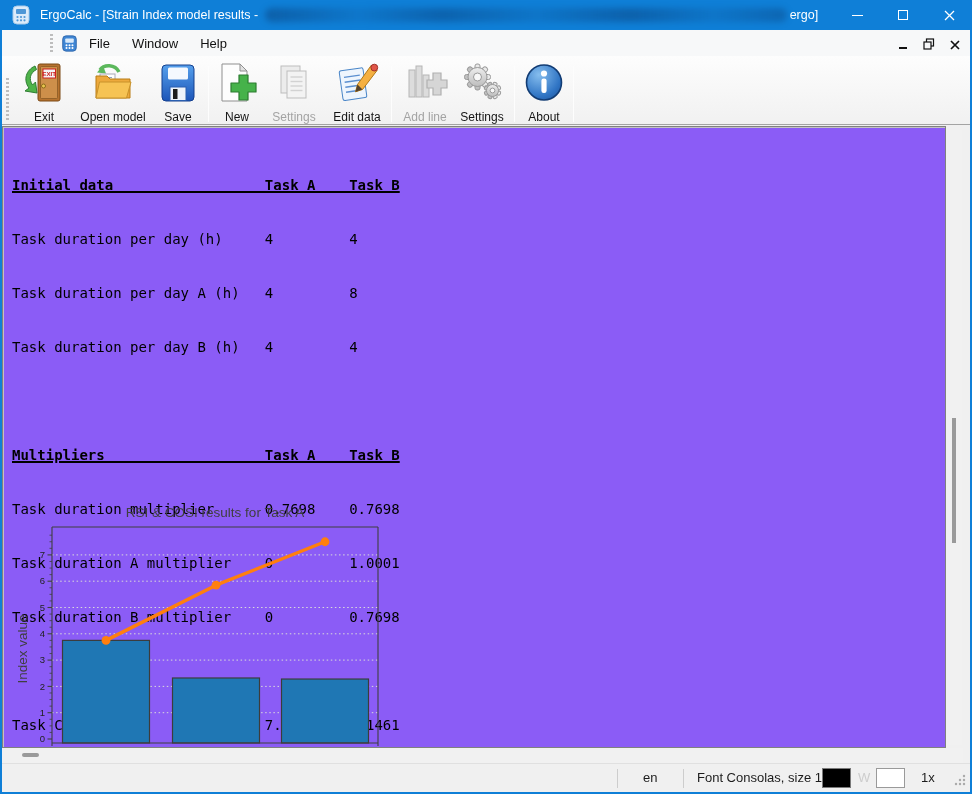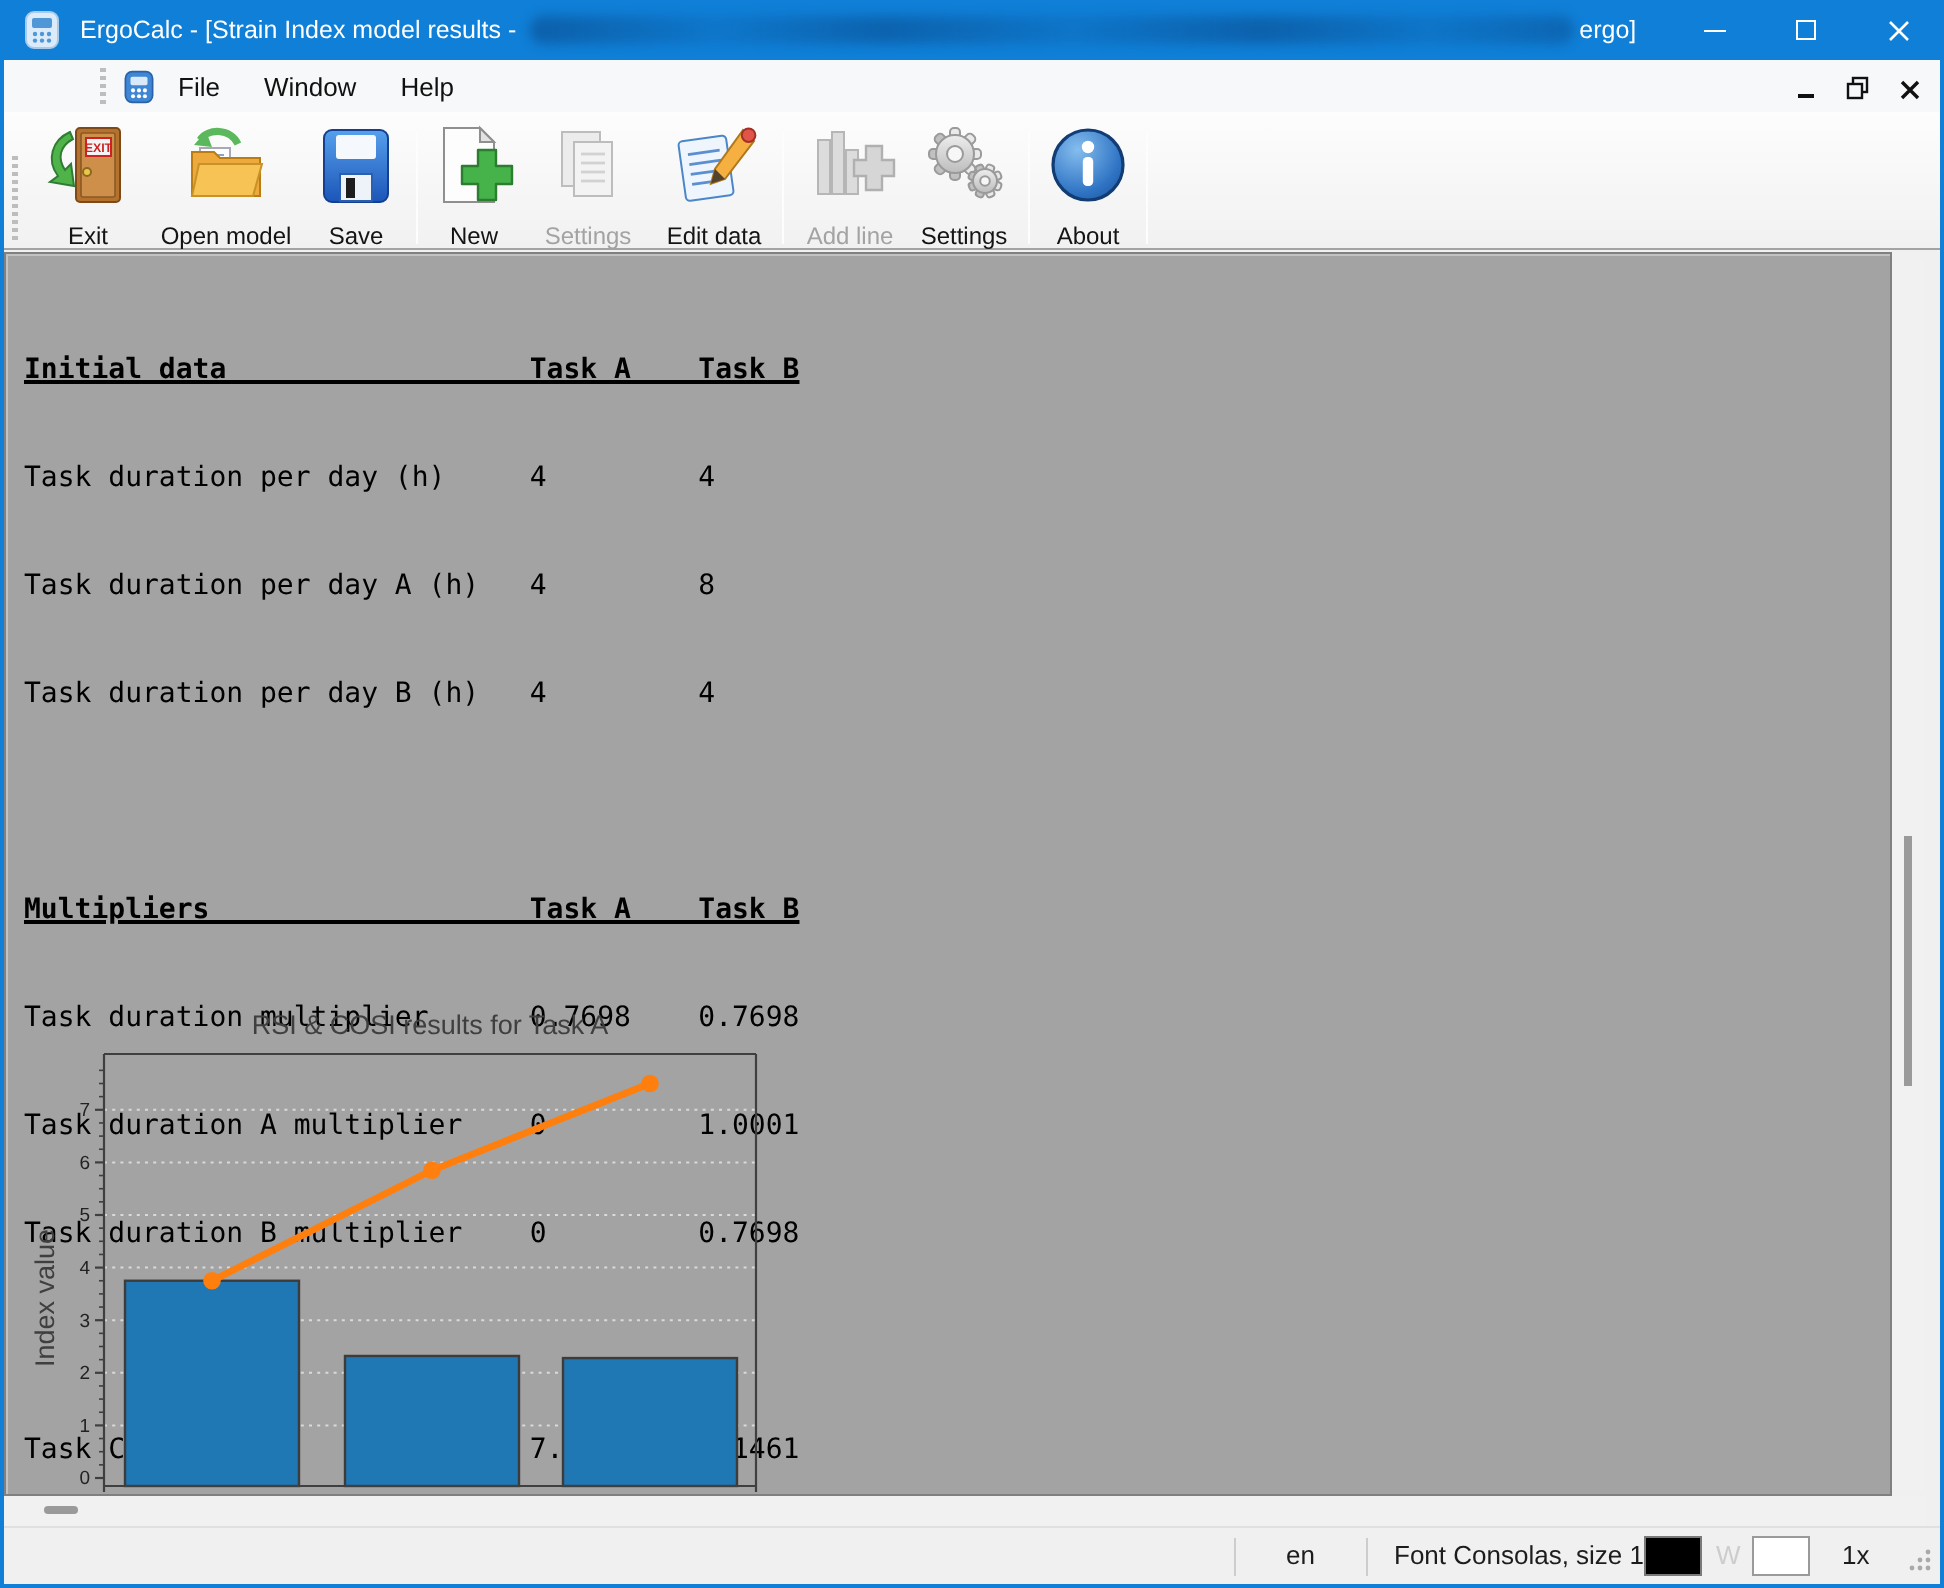--- a/index.html
+++ b/index.html
@@ -64,21 +64,21 @@
   .tbtn svg { width:46px; height:46px; }
   .tbtn .lbl { font-size:12px; color:#141414; margin-top:0; white-space:nowrap; }
   .tbtn.disabled .lbl { color:#a3a3a3; }
   .tsep { width:1px; height:56px; margin:2px 4px 0 4px; background:#c8c8c8; border-right:1px solid #fdfdfd; }
   .w56{width:58px}.w74{width:76px}.w50{width:50px}.w70{width:70px}.w44{width:46px}
   .w62{width:64px}.w58{width:58px}.w54{width:56px}.w72{width:74px}.w52{width:54px}.w46{width:48px}
 
   
   .content {
     position:absolute; left:2px; top:126px; width:944px; height:622px;
-    background:#a3a3a3; border:1px solid #808080;
+    background:#8b5cf6; border:1px solid #808080;
     box-shadow:inset 1px 1px 0 #c2c2c2; overflow:hidden;padding-left:16px;
   }
   .report {
     position:absolute; left:9px; top:13px;
     font-family:"DejaVu Sans Mono","Liberation Mono",monospace;
     font-size:14px; line-height:18px; color:#000; white-space:pre;
   }
   .rline { height:18px; }
   .hdr { font-weight:bold; text-decoration:underline; text-decoration-thickness:1.5px; }
   .chart { position:absolute; left:11px; top:372px; width:402px; height:247px; }

